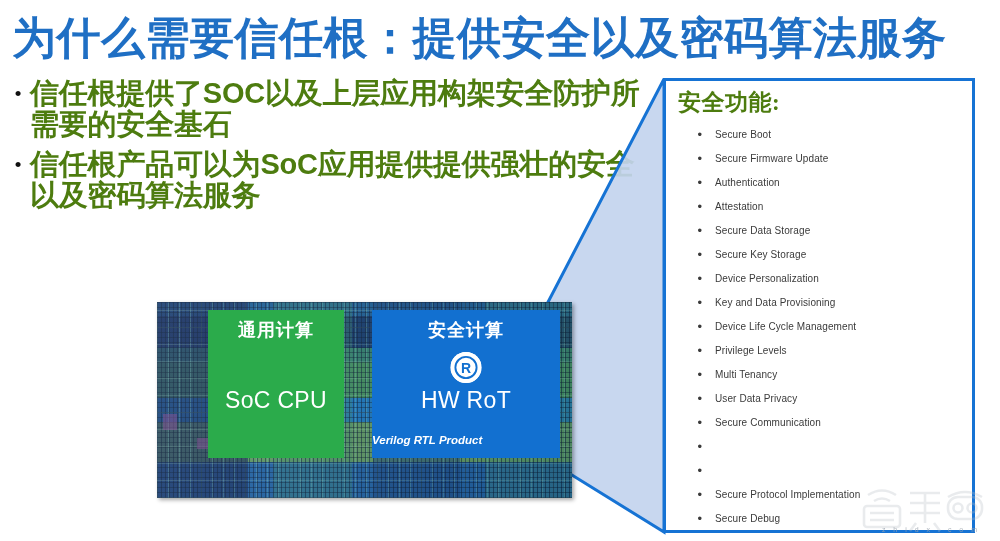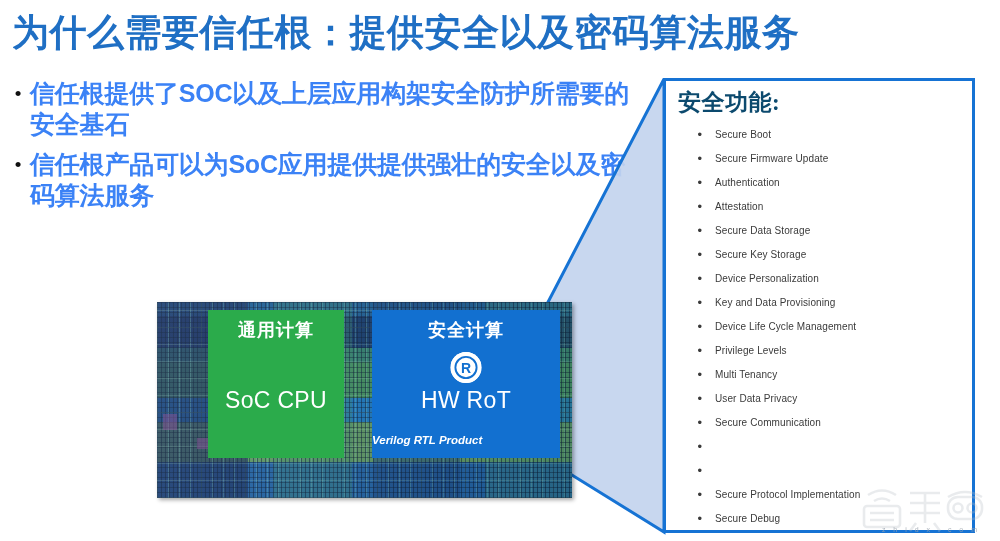--- a/index.html
+++ b/index.html
@@ -17,21 +17,21 @@
     height: 541px;
     overflow: hidden;
     background: #ffffff;
   }
 
   
   #slide-title {
     position: absolute;
     left: 12px;
     top: 10px;
-    font-size: 37px;
+    font-size: 44px;
     font-weight: 700;
     color: #1F6FC4;
     letter-spacing: 0.5px;
     white-space: nowrap;
     line-height: 1.25;
   }
 
   
   #left-bullets {
     position: absolute;
@@ -47,23 +47,23 @@
   .lb-dot {
     width: 24px;
     flex: 0 0 24px;
     text-align: center;
     font-size: 19px;
     line-height: 31px;
     color: #111111;
   }
   .lb-text {
     flex: 1 1 auto;
-    font-size: 25px;
+    font-size: 29px;
     font-weight: 700;
-    color: #3b82f6;
+    color: #4d7c0f;
     line-height: 31px;
     letter-spacing: -0.2px;
   }
 
   
   #callout-wedge {
     position: absolute;
     left: 0;
     top: 0;
     width: 1000px;
@@ -202,21 +202,21 @@
     border: 3px solid #1673D4;
     box-sizing: border-box;
     overflow: hidden;
   }
   #panel-title {
     position: absolute;
     left: 12px;
     top: 6px;
     font-size: 23px;
     font-weight: 700;
-    color: #0c4a6e;
+    color: #4d7c0f;
     letter-spacing: 0.5px;
     font-family: Liberation Serif, serif;
   }
   #panel-list {
     position: absolute;
     left: 0;
     top: 42px;
     right: 0;
   }
   .sec-item {

